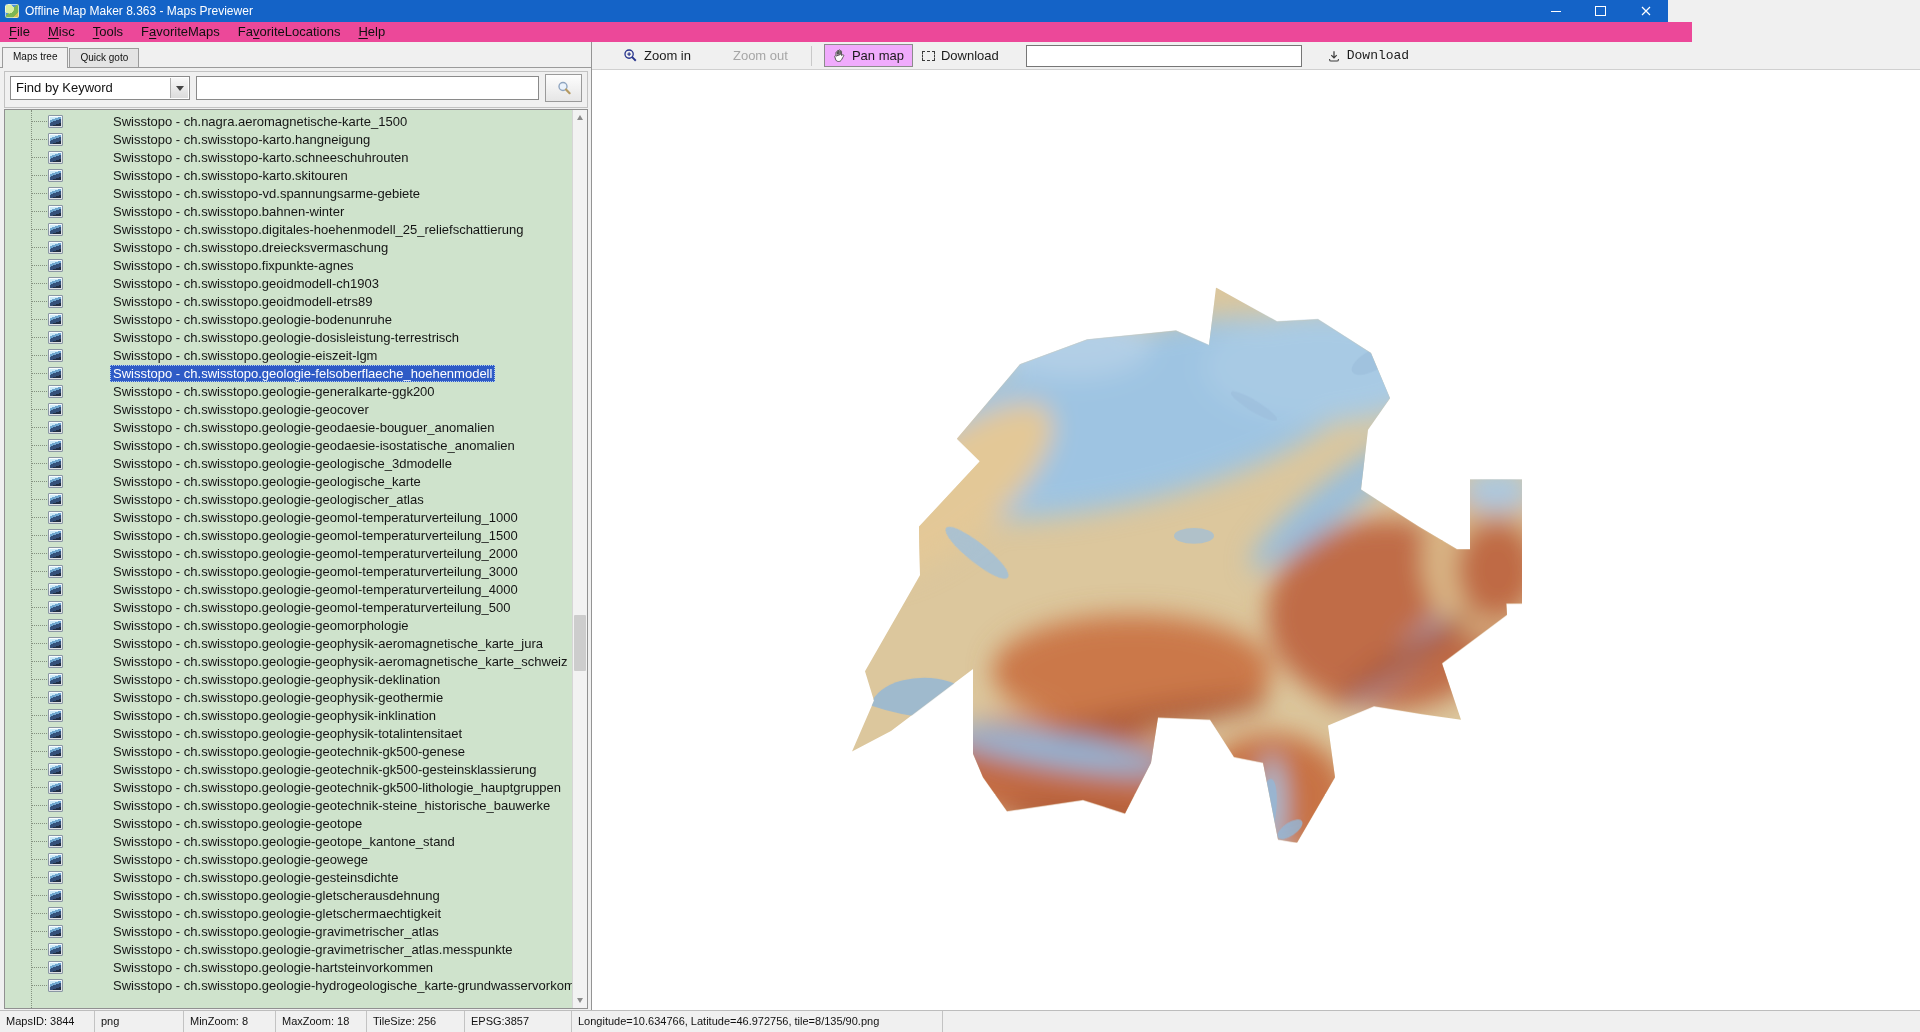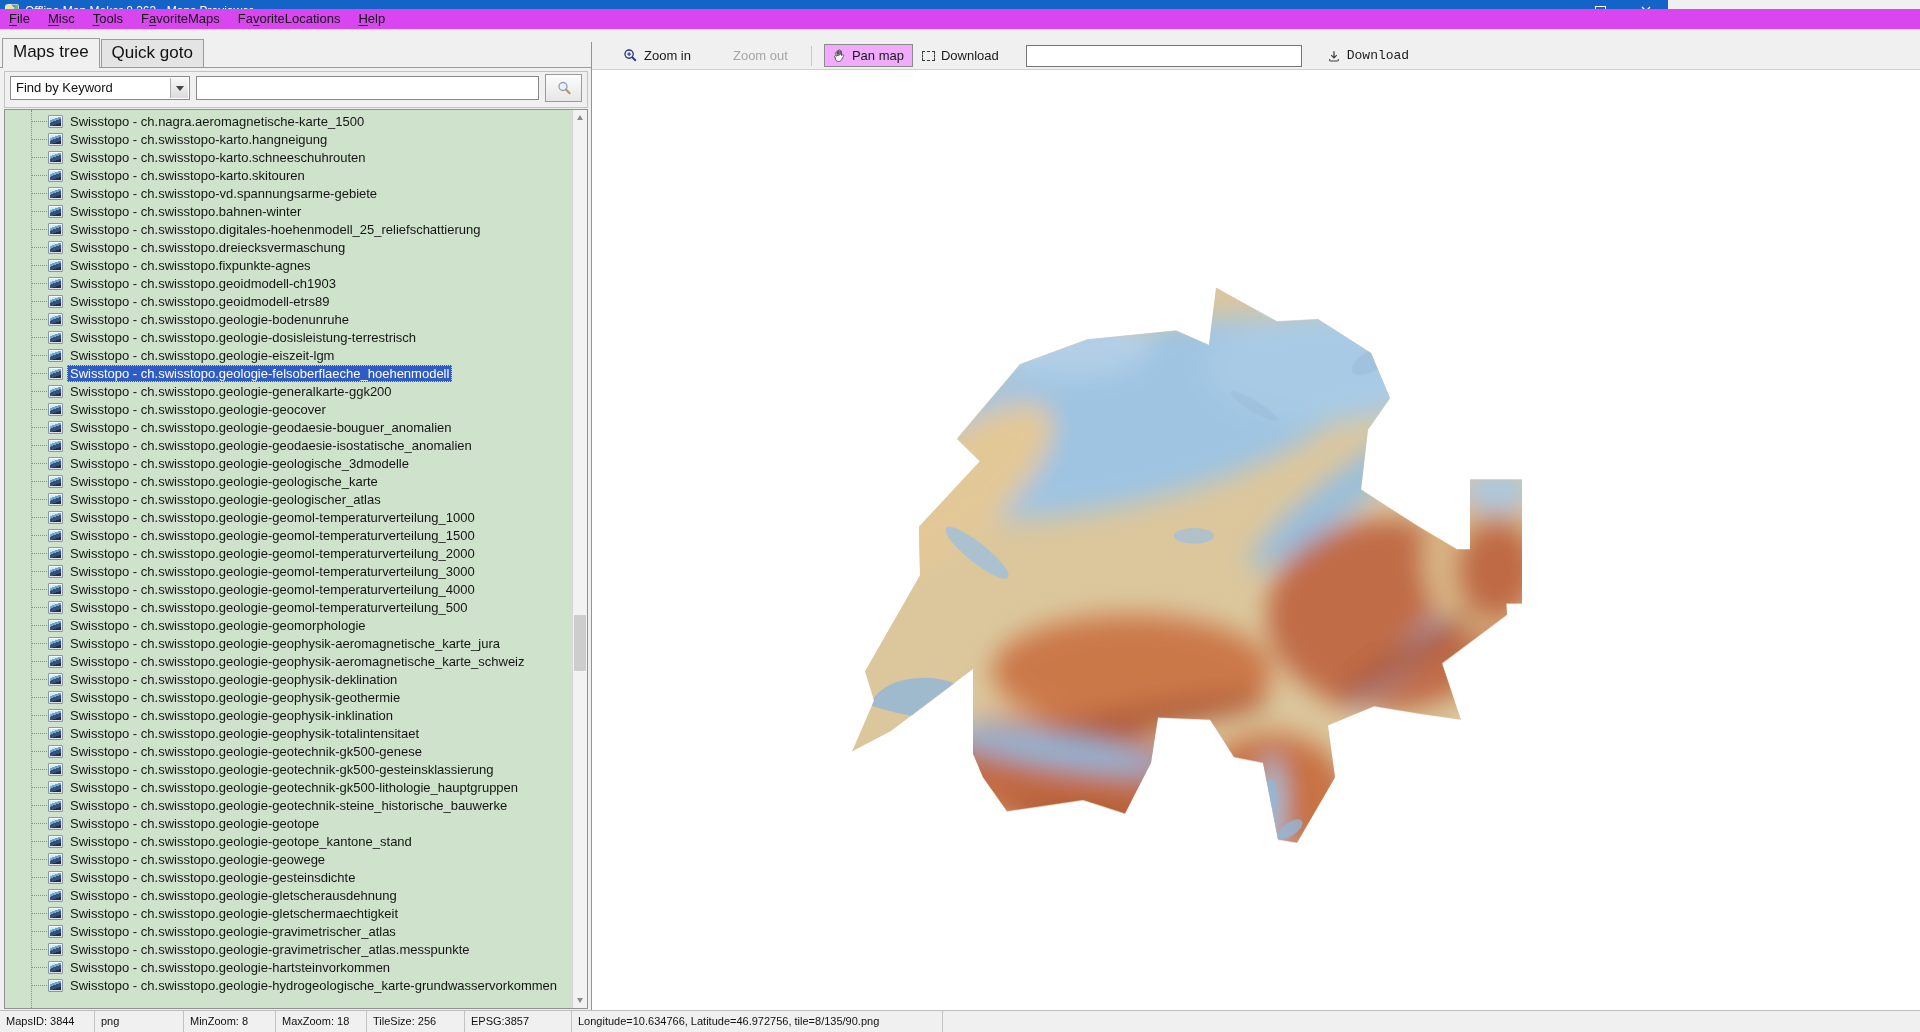--- a/index.html
+++ b/index.html
@@ -15,30 +15,30 @@
     background:
       radial-gradient(circle at 30% 35%, #d9eea4 0 34%, transparent 35%),
       linear-gradient(135deg,#4f94d6 0 45%,#7db654 45% 75%,#d9c24f 75%);
     box-shadow:0 0 0 1px rgba(255,255,255,.55) inset;}
   #title-text{white-space:nowrap;}
   #win-buttons{position:absolute;right:0;top:0;height:22px;display:flex;}
   .win-btn{width:45px;height:22px;display:flex;align-items:center;justify-content:center;}
   .glyph-min{width:10px;height:1px;background:#fff;display:block;}
   .glyph-max{width:9px;height:8px;border:1px solid #fff;display:block;}
   
-  #menubar{position:absolute;left:0;top:9px;width:1920px;height:20px;background:#d946ef;
+  #menubar{position:absolute;left:0;top:22px;width:1692px;height:20px;background:#ec4899;
     display:flex;align-items:center;font-size:13px;color:#111;border-bottom:1px solid #e3e3e3;}
   .menu-item{padding:0 9px;line-height:20px;cursor:default;}
   .menu-item u{text-underline-offset:2px;}
   
   #left-panel{position:absolute;left:0;top:42px;width:592px;height:968px;background:#f0f0f0;
     border-right:1px solid #949494;box-sizing:border-box;}
   #tab-strip{position:absolute;left:0;top:0;width:100%;height:26px;border-bottom:1px solid #9b9b9b;
     box-sizing:border-box;display:flex;align-items:flex-end;padding-left:2px;}
-  .tab{font-size:17px;padding:3px 10px 4px 10px;border:1px solid #9b9b9b;border-bottom:none;
+  .tab{font-size:10px;padding:3px 10px 4px 10px;border:1px solid #9b9b9b;border-bottom:none;
     background:#e4e4e4;color:#111;margin-right:1px;}
   .tab.active{background:#f0f0f0;position:relative;margin-bottom:-1px;padding-bottom:6px;}
   
   #searchbar{position:absolute;left:0;top:26px;width:100%;height:42px;}
   #search-group{position:absolute;left:4px;top:3px;width:584px;height:37px;border:1px solid #c2c2c2;box-sizing:border-box;}
   #find-combo{position:absolute;left:10px;top:8px;width:180px;height:24px;background:#fff;
     border:1px solid #8a8a8a;box-sizing:border-box;font-size:13px;line-height:22px;padding-left:5px;color:#111;}
   #combo-arrow{position:absolute;right:1px;top:1px;bottom:1px;width:17px;
     background:linear-gradient(180deg,#f8f8f8,#dcdcdc);border-left:1px solid #b0b0b0;
     display:flex;align-items:center;justify-content:center;}
@@ -51,21 +51,21 @@
   
   #tree-frame{position:absolute;left:4px;top:67px;width:584px;height:900px;border:1px solid #919191;
     box-sizing:border-box;background:#cfe3cc;overflow:hidden;}
   #tree-view{position:absolute;left:0;top:0;right:15px;bottom:0;overflow:hidden;padding-top:2px;}
   #tree-view::before{content:"";position:absolute;left:26px;top:0;bottom:0;border-left:1px dotted #84917f;}
   .tree-row{position:relative;height:18px;display:flex;align-items:center;padding-left:43px;white-space:nowrap;}
   .tree-row::before{content:"";position:absolute;left:26px;top:9px;width:16px;border-top:1px dotted #84917f;}
   .map-ico{width:15px;height:13px;flex:0 0 auto;margin-right:4px;border:1px solid #8a96a4;border-radius:1px;
     background:linear-gradient(160deg,#cdeaf7 0 30%,#6fa6cf 30% 45%,#35517a 45% 70%,#222f44 70%);
     box-shadow:inset 0 0 0 1px rgba(255,255,255,.85);box-sizing:border-box;}
-  .lbl{font-size:13px;color:#151515;padding:0 2px;border:1px solid transparent;line-height:15px;}
+  .lbl{font-size:13px;color:#151515;padding:0 2px;border:1px solid transparent;line-height:15px;margin-left:43px;}
   .lbl.sel{background:#2e5bc6;color:#fff;border:1px dotted #aecdf0;}
   
   #vscroll{position:absolute;right:0;top:0;width:15px;height:100%;background:#f2f2f2;border-left:1px solid #d6d6d6;box-sizing:border-box;}
   .sb-btn{position:absolute;left:0;width:14px;height:15px;display:flex;align-items:center;justify-content:center;}
   .sb-up{top:0;} .sb-down{bottom:0;}
   .tri-up{width:0;height:0;border-left:3.5px solid transparent;border-right:3.5px solid transparent;border-bottom:5px solid #8b8b8b;}
   .tri-down{width:0;height:0;border-left:3.5px solid transparent;border-right:3.5px solid transparent;border-top:5px solid #8b8b8b;}
   #sb-thumb{position:absolute;left:1px;width:12px;top:505px;height:56px;background:#cdcdcd;border-radius:1px;}
   
   #right-panel{position:absolute;left:592px;top:42px;right:0;height:968px;background:#fff;}

